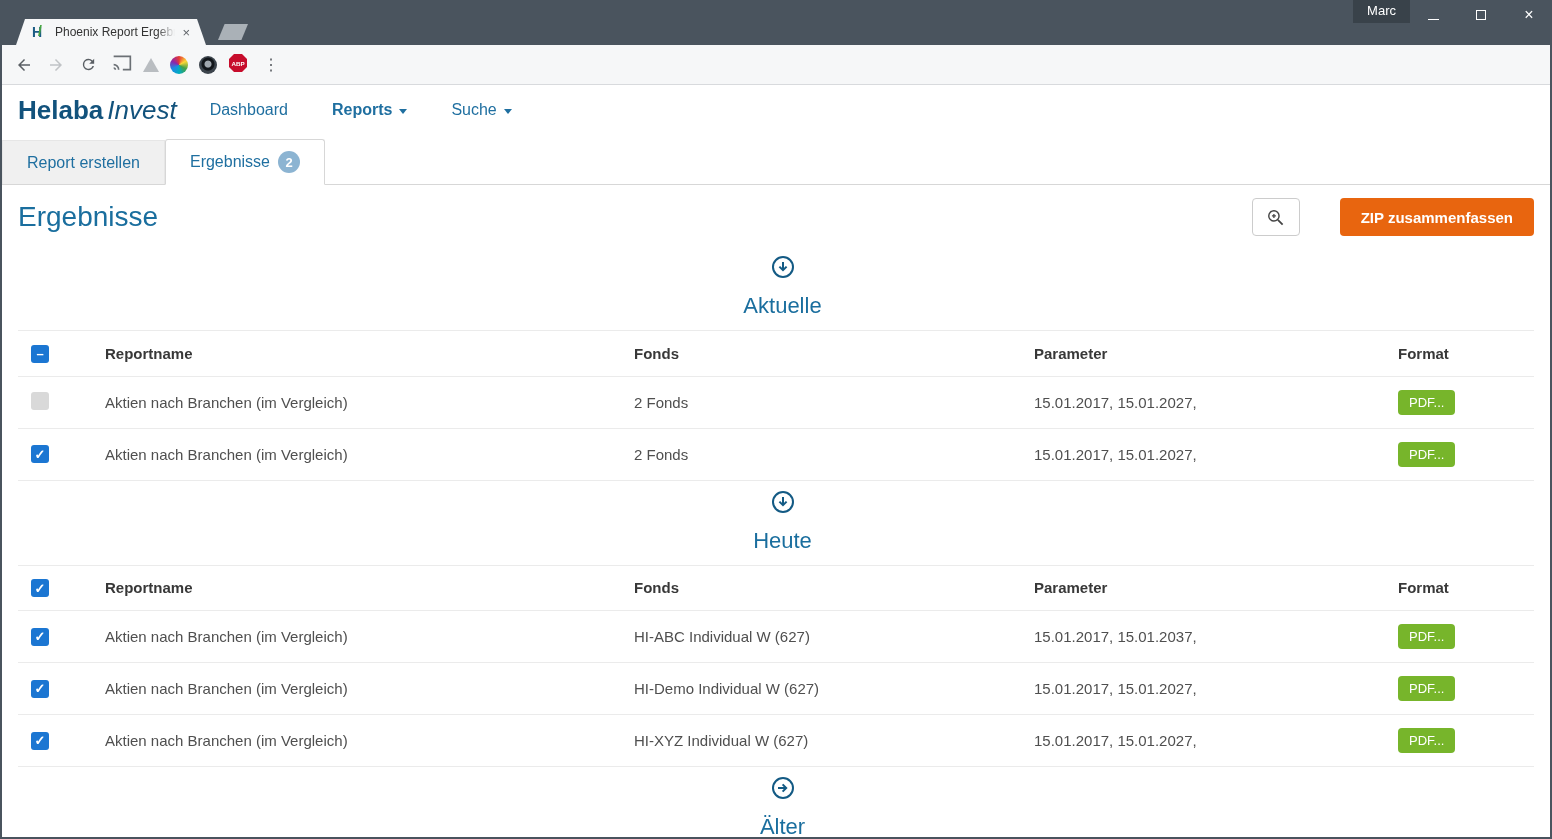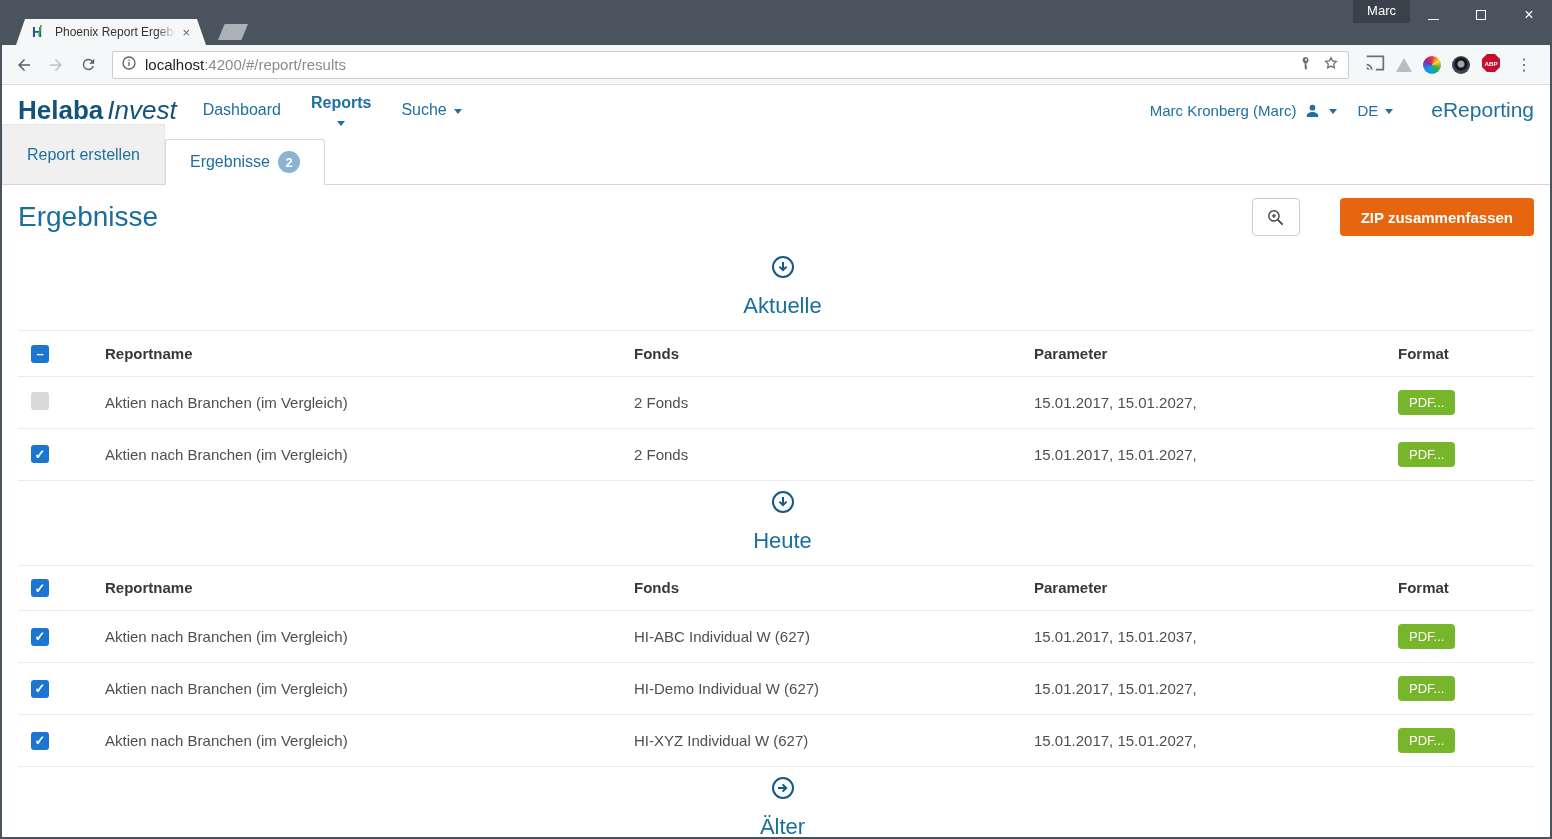--- a/index.html
+++ b/index.html
@@ -30,35 +30,35 @@
   .url .rest { color:#8b8b8b; }
   .omni-spacer { flex:1; }
   .ext-row { display:flex; align-items:center; gap:11px; padding:0 6px; }
   .tri-gray { width:0; height:0; border-left:8px solid transparent; border-right:8px solid transparent; border-bottom:14px solid #b9bdc1; }
   .color-wheel { width:18px; height:18px; border-radius:50%; background:conic-gradient(#e53935,#fdd835,#43a047,#00acc1,#1e88e5,#8e24aa,#e53935); }
   .lens { width:18px; height:18px; border-radius:50%; background:radial-gradient(circle at 50% 45%, #9fa6ad 0 3px, #12161a 4px 6px, #3c444c 7px 9px); }
   .menu-dots { font-size:16px; color:#5f6368; letter-spacing:0; padding:0 4px; }
 
   
   .app-header { height:50px; background:#fff; display:flex; align-items:center; padding:0 16px; gap:8px; flex:none; }
-  .logo { font-size:26px; color:#12527c; white-space:nowrap; margin-right:18px; }
+  .logo { font-size:26px; color:#12527c; white-space:nowrap; margin-right:25px; }
   .logo .l1 { font-weight:bold; }
   .logo .l2 { font-style:italic; font-weight:300; margin-left:4px; }
-  .main-nav { display:flex; align-items:center; gap:30px; font-size:16px; color:#1f6fa0; }
+  .main-nav { display:flex; align-items:center; gap:44px; font-size:16px; color:#1f6fa0; }
   .nav-item { display:flex; align-items:center; gap:7px; cursor:pointer; }
-  .nav-item.active { font-weight:bold;flex-direction:column; }
+  .nav-item.active { font-weight:bold; }
   .caret { width:0; height:0; border-left:4.5px solid transparent; border-right:4.5px solid transparent; border-top:5px solid #1f6fa0; margin-top:2px; }
   .header-right { margin-left:auto; display:flex; align-items:center; gap:20px; color:#1f6fa0; }
   .user-box { display:flex; align-items:center; gap:8px; font-size:15px; cursor:pointer; }
   .lang-box { display:flex; align-items:center; gap:7px; font-size:15px; cursor:pointer; }
   .app-name { font-size:21px; margin-left:18px; }
 
   
   .tabstrip { height:50px; border-bottom:1px solid #d7d7d7; display:flex; align-items:flex-end; flex:none; background:#fff; position:relative; }
-  .app-tab { height:60px; display:flex; align-items:center; gap:8px; padding:0 24px; font-size:16px; color:#1f6fa0; cursor:pointer; }
+  .app-tab { height:44px; display:flex; align-items:center; gap:8px; padding:0 24px; font-size:16px; color:#1f6fa0; cursor:pointer; }
   .app-tab.inactive { background:#f0f0f0; border:1px solid #e6e6e6; border-bottom:none; }
   .app-tab.active { background:#fff; border:1px solid #d7d7d7; border-bottom:1px solid #fff; margin-bottom:-1px; border-radius:3px 3px 0 0; height:46px; }
   .badge { width:22px; height:22px; border-radius:50%; background:#8cb4d2; color:#fff; font-size:13px; font-weight:bold; display:flex; align-items:center; justify-content:center; }
 
   
   .content { flex:1; background:#fff; padding:0 16px; overflow:hidden; }
   .title-row { display:flex; align-items:center; margin:13px 0 10px; }
   .page-title { font-size:28px; font-weight:400; color:#1a6e9e; flex:1; }
   .action-btns { display:flex; align-items:center; gap:40px; }
   .icon-btn { width:48px; height:38px; background:#fff; border:1px solid #ccc; border-radius:4px; display:flex; align-items:center; justify-content:center; cursor:pointer; }
@@ -121,41 +121,20 @@
     <span class="nav-ico">
       <svg width="18" height="18" viewBox="0 0 24 24">
           <path d="M4 11h12.2l-5.6-5.6L12 4l8 8-8 8-1.4-1.4 5.6-5.6H4z" fill="#c0c3c6"></path>
         </svg>
     </span>
     <span class="nav-ico">
       <svg width="17" height="17" viewBox="0 0 24 24">
           <path d="M17.65 6.35A7.95 7.95 0 0 0 12 4a8 8 0 1 0 7.73 10h-2.08A6 6 0 1 1 12 6c1.66 0 3.14.69 4.22 1.78L13 11h7V4z" fill="#5a5f64"></path>
         </svg>
     </span>
-    <div class="omnibox">
-      <span>
-        <svg width="16" height="16" viewBox="0 0 24 24">
-            <circle cx="12" cy="12" r="9" fill="none" stroke="#5f6368" stroke-width="2"></circle>
-            <rect x="11" y="10.5" width="2" height="6" fill="#5f6368"></rect>
-            <rect x="11" y="7" width="2" height="2" fill="#5f6368"></rect>
-          </svg>
-      </span>
-      <span class="url"><span class="host">localhost</span><span class="rest">:4200/#/report/results</span></span>
-      <span class="omni-spacer"></span>
-      <span>
-        <svg width="16" height="16" viewBox="0 0 24 24">
-            <path d="M12 3a5 5 0 0 0-5 5c0 2.05 1.23 3.81 3 4.58V20l2 2 2-2-1.5-1.5L14 17l-1.5-1.5V12.6A5 5 0 0 0 12 3zm0 2.5A1.5 1.5 0 1 1 10.5 7 1.5 1.5 0 0 1 12 5.5z" fill="#6b7075"></path>
-          </svg>
-      </span>
-      <span>
-        <svg width="18" height="18" viewBox="0 0 24 24">
-            <path d="M12 4.8l2.2 4.5 5 .7-3.6 3.5.9 5-4.5-2.4-4.5 2.4.9-5L4.8 10l5-.7z" fill="none" stroke="#6b7075" stroke-width="1.7"></path>
-          </svg>
-      </span>
-    </div>
     <div class="ext-row">
       <span>
         <svg width="20" height="18" viewBox="0 0 24 20">
             <path d="M2 2h20v16h-9" fill="none" stroke="#6b7075" stroke-width="2"></path>
             <path d="M2 12a6 6 0 0 1 6 6M2 16a2 2 0 0 1 2 2" fill="none" stroke="#6b7075" stroke-width="2"></path>
           </svg>
       </span>
       <span class="tri-gray"></span>
       <span class="color-wheel"></span>
       <span class="lens"></span>
@@ -179,34 +158,20 @@
         </span>
       <span class="nav-item active">
           <span>Reports</span>
           <span class="caret"></span>
         </span>
       <span class="nav-item">
           <span>Suche</span>
           <span class="caret"></span>
         </span>
     </nav>
-    <div class="header-right">
-      <span class="user-box">
-        <span>Marc Kronberg (Marc)</span>
-        <svg width="17" height="17" viewBox="0 0 24 24">
-            <path d="M12 12a4 4 0 1 0-4-4 4 4 0 0 0 4 4zm0 2c-3.3 0-8 1.7-8 5v2h16v-2c0-3.3-4.7-5-8-5z" fill="#1f6fa0"></path>
-          </svg>
-        <span class="caret"></span>
-      </span>
-      <span class="lang-box">
-        <span>DE</span>
-        <span class="caret"></span>
-      </span>
-      <span class="app-name">eReporting</span>
-    </div>
   </div>
 
   <div class="tabstrip">
     <div class="app-tab inactive">
         <span>Report erstellen</span>
       </div>
     <div class="app-tab active">
       <span>Ergebnisse</span>
       <span class="badge">2</span>
     </div>

